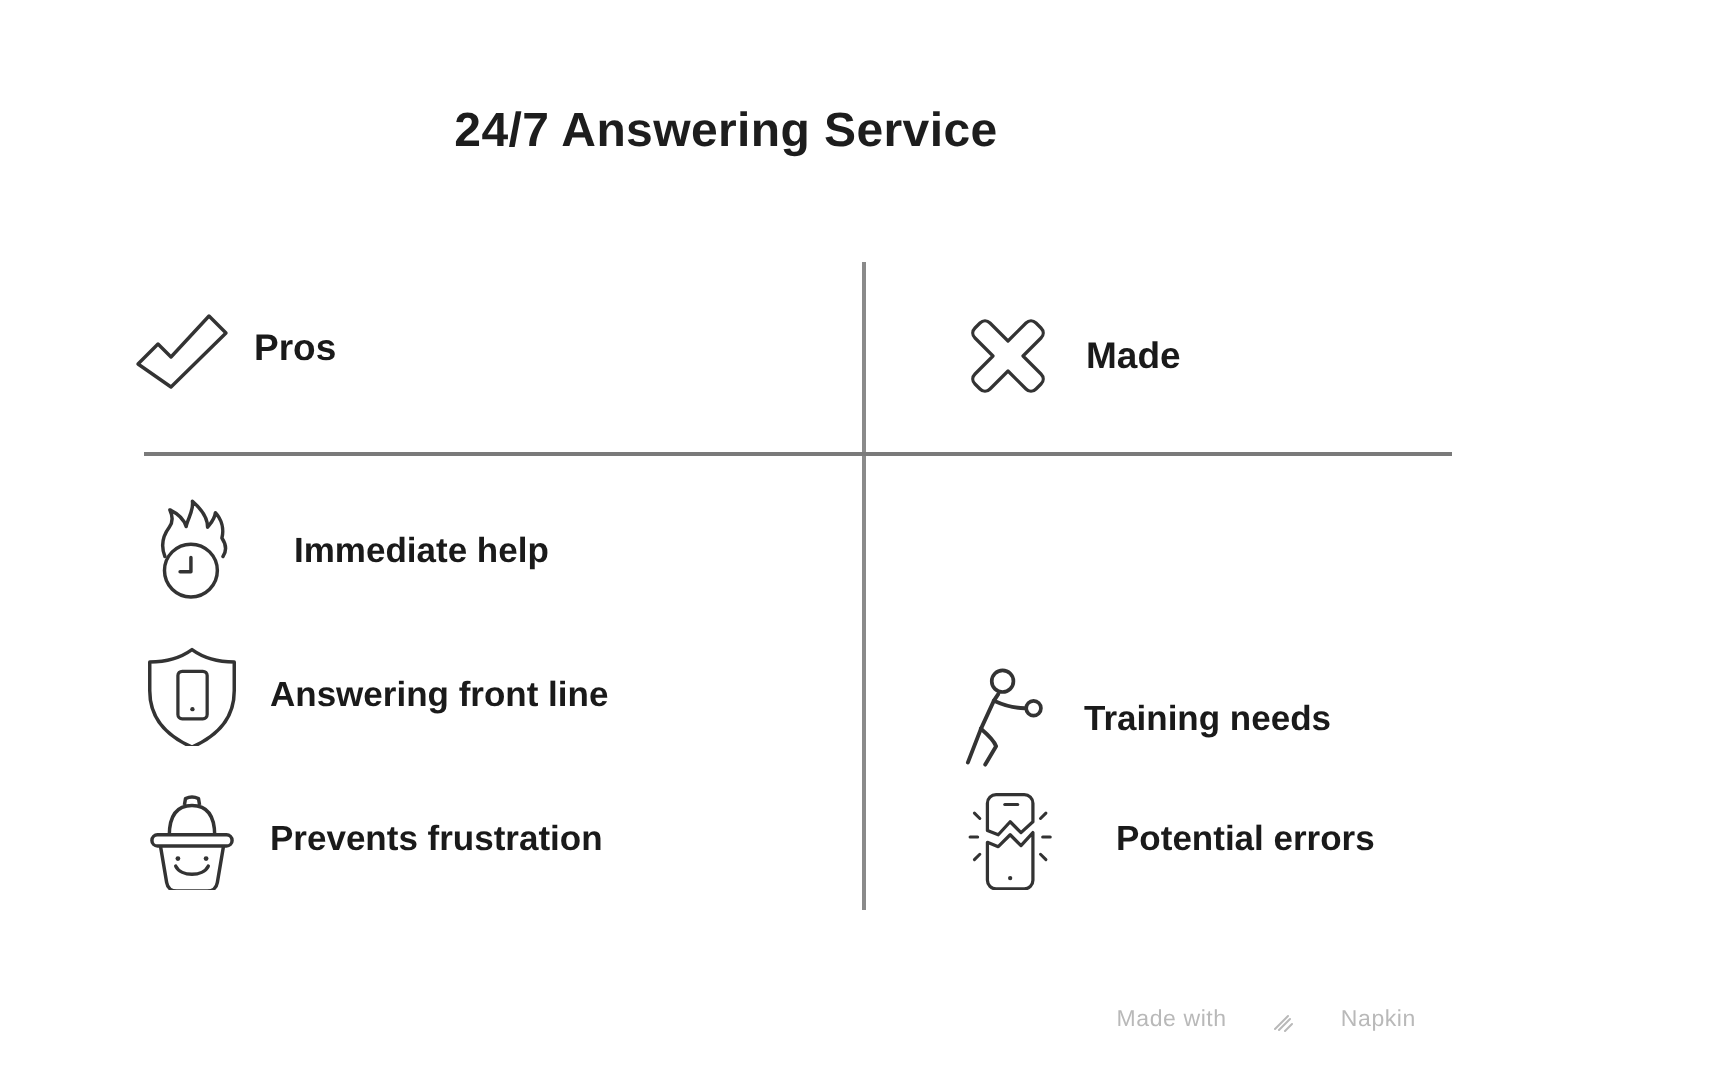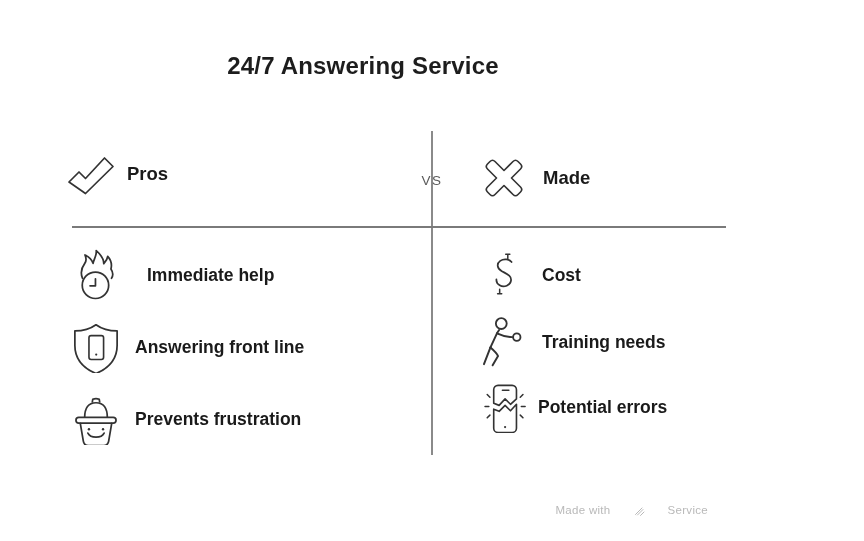--- a/index.html
+++ b/index.html
@@ -21,45 +21,38 @@
   .row{position:absolute;display:flex;align-items:center;z-index:3;}
   .row .icon{flex:0 0 auto;color:#333333;display:block;}
   .label{font-weight:700;font-size:17.5px;color:#1a1a1a;white-space:nowrap;}
   .header .label{font-size:18.5px;}
   .pros-header{left:64px;top:147px;gap:9px;}
   .cons-header{left:477px;top:151px;gap:12px;}
   .pros-row-0{left:70px;top:249px;gap:25px;}
   .pros-row-1{left:70px;top:321px;gap:13px;}
   .pros-row-2{left:70px;top:393px;gap:13px;}
   .cons-row-0{left:478px;top:249px;gap:12px;}
-  .cons-row-1{left:478px;top:316px;gap:12px;justify-content:space-between;}
-  .cons-row-2{left:478px;top:381px;gap:8px;}
+  .cons-row-1{left:478px;top:333px;gap:12px;justify-content:space-between;}
+  .cons-row-2{left:478px;top:393px;gap:28px;}
   .watermark{
     position:absolute;right:18px;top:504px;display:flex;align-items:center;gap:23px;
     font-size:11.5px;color:#b9b9b9;letter-spacing:.3px;z-index:3;
   }
   svg{display:block;}
 </style>
 </head>
 <body>
 
 <div class="canvas">
 
   <h1 class="title">24/7 Answering Service</h1>
 
   <div class="vline"></div>
   <div class="hline"></div>
 
-  <div class="vs-badge">
-    <svg width="60" height="59" viewBox="0 0 60 59">
-      <path d="M2 29 L15 2 L20 13 H40 L45 2 L58 29 L45 56 L40 45 H20 L15 56 Z" fill="#ffffff" stroke="#4d4d4d" stroke-width="1.4" stroke-linejoin="round" transform="rotate(90 30 29.5) scale(1 1) translate(0 0)" transform-origin="30 29.5"></path>
-      <path d="M2 29 L15 2 L20 13 H40 L45 2 L58 29 L45 56 L40 45 H20 L15 56 Z" fill="#ffffff" stroke="#4d4d4d" stroke-width="1.4" stroke-linejoin="round" display="none"></path>
-      <text x="30" y="34" text-anchor="middle">VS</text>
-    </svg>
-  </div>
 
   <div class="row header pros-header">
     <svg class="icon" width="54" height="54" viewBox="0 0 54 54">
       <path d="M5 35 L15 25 L21.5 31.5 L40.5 11 L49 19.5 L21.5 46.5 Z" fill="none" stroke="currentColor" stroke-width="1.7" stroke-linejoin="round"></path>
     </svg>
     <span class="label">Pros</span>
   </div>
 
   <div class="row header cons-header">
     <svg class="icon" width="54" height="54" viewBox="0 0 54 54">
@@ -92,28 +85,20 @@
       <path d="M20.5 8.8 L21 5.8 C23 4.9 25 4.9 27 5.8 L27.5 8.8" fill="none" stroke="currentColor" stroke-width="1.6" stroke-linejoin="round"></path>
       <rect x="5.5" y="22.5" width="37" height="5.2" rx="2.6" fill="#ffffff" stroke="currentColor" stroke-width="1.6"></rect>
       <path d="M9.5 28 L12.3 44.5 C12.7 47 14.5 48.5 17 48.5 L31 48.5 C33.5 48.5 35.3 47 35.7 44.5 L38.5 28" fill="none" stroke="currentColor" stroke-width="1.6" stroke-linecap="round"></path>
       <circle cx="17.5" cy="33.5" r="1.1" fill="currentColor"></circle>
       <circle cx="30.5" cy="33.5" r="1.1" fill="currentColor"></circle>
       <path d="M16.5 37 C19 42 29 42 31.5 37" fill="none" stroke="currentColor" stroke-width="1.6" stroke-linecap="round"></path>
     </svg>
     <span class="label">Prevents frustration</span>
   </div>
 
-  <div class="row cons-row-0">
-    <svg class="icon" width="52" height="52" viewBox="0 0 48 48">
-      <path d="M31 12 C29 9.5 24 8.5 20.5 11 C17 13.5 17.5 18 22 20.5 C26.5 23 31 24.5 30.5 29 C30 33.5 24 36 20 33.5 C17.8 32.2 16.8 30 17 28" fill="none" stroke="currentColor" stroke-width="1.6" stroke-linecap="round"></path>
-      <path d="M27.5 4.8 L27.5 9 M25.6 4.8 L29.4 4.8" fill="none" stroke="currentColor" stroke-width="1.4" stroke-linecap="round"></path>
-      <path d="M20 37.2 L20 41.4 M18.1 41.4 L21.9 41.4" fill="none" stroke="currentColor" stroke-width="1.4" stroke-linecap="round"></path>
-    </svg>
-    <span class="label">Cost</span>
-  </div>
 
   <div class="row cons-row-1">
     <svg class="icon" width="52" height="52" viewBox="0 0 48 48">
       <circle cx="21.5" cy="7" r="5" fill="none" stroke="currentColor" stroke-width="1.7"></circle>
       <path d="M19.5 13 L17.5 16 L11.5 29" fill="none" stroke="currentColor" stroke-width="1.8" stroke-linecap="round" stroke-linejoin="round"></path>
       <path d="M17.5 16 C23 18.5 28 19.5 31.8 19.5" fill="none" stroke="currentColor" stroke-width="1.8" stroke-linecap="round"></path>
       <circle cx="35.8" cy="19.5" r="3.4" fill="none" stroke="currentColor" stroke-width="1.7"></circle>
       <path d="M11.5 29 C15 32 17.5 34.5 18.5 37 L13.5 45.5" fill="none" stroke="currentColor" stroke-width="1.8" stroke-linecap="round" stroke-linejoin="round"></path>
       <path d="M11.5 29 L5.5 44.5" fill="none" stroke="currentColor" stroke-width="1.8" stroke-linecap="round"></path>
     </svg>
@@ -130,16 +115,16 @@
       <path d="M41.5 12.5 L39 15 M43.5 23.5 L40 23.5 M41.5 34 L39 31.5" stroke="currentColor" stroke-width="1.4" stroke-linecap="round"></path>
     </svg>
     <span class="label">Potential errors</span>
   </div>
 
   <div class="watermark">
     <span>Made with</span>
     <svg width="11" height="11" viewBox="0 0 11 11">
       <path d="M1.5 9.5 L8 3 M3.5 10 L9 4.5 M6.5 10.5 L10 7" stroke="#b9b9b9" stroke-width="1" stroke-linecap="round" fill="none"></path>
     </svg>
-    <span>Service</span>
+    <span>Napkin</span>
   </div>
 
 </div>
 
 </body></html>

